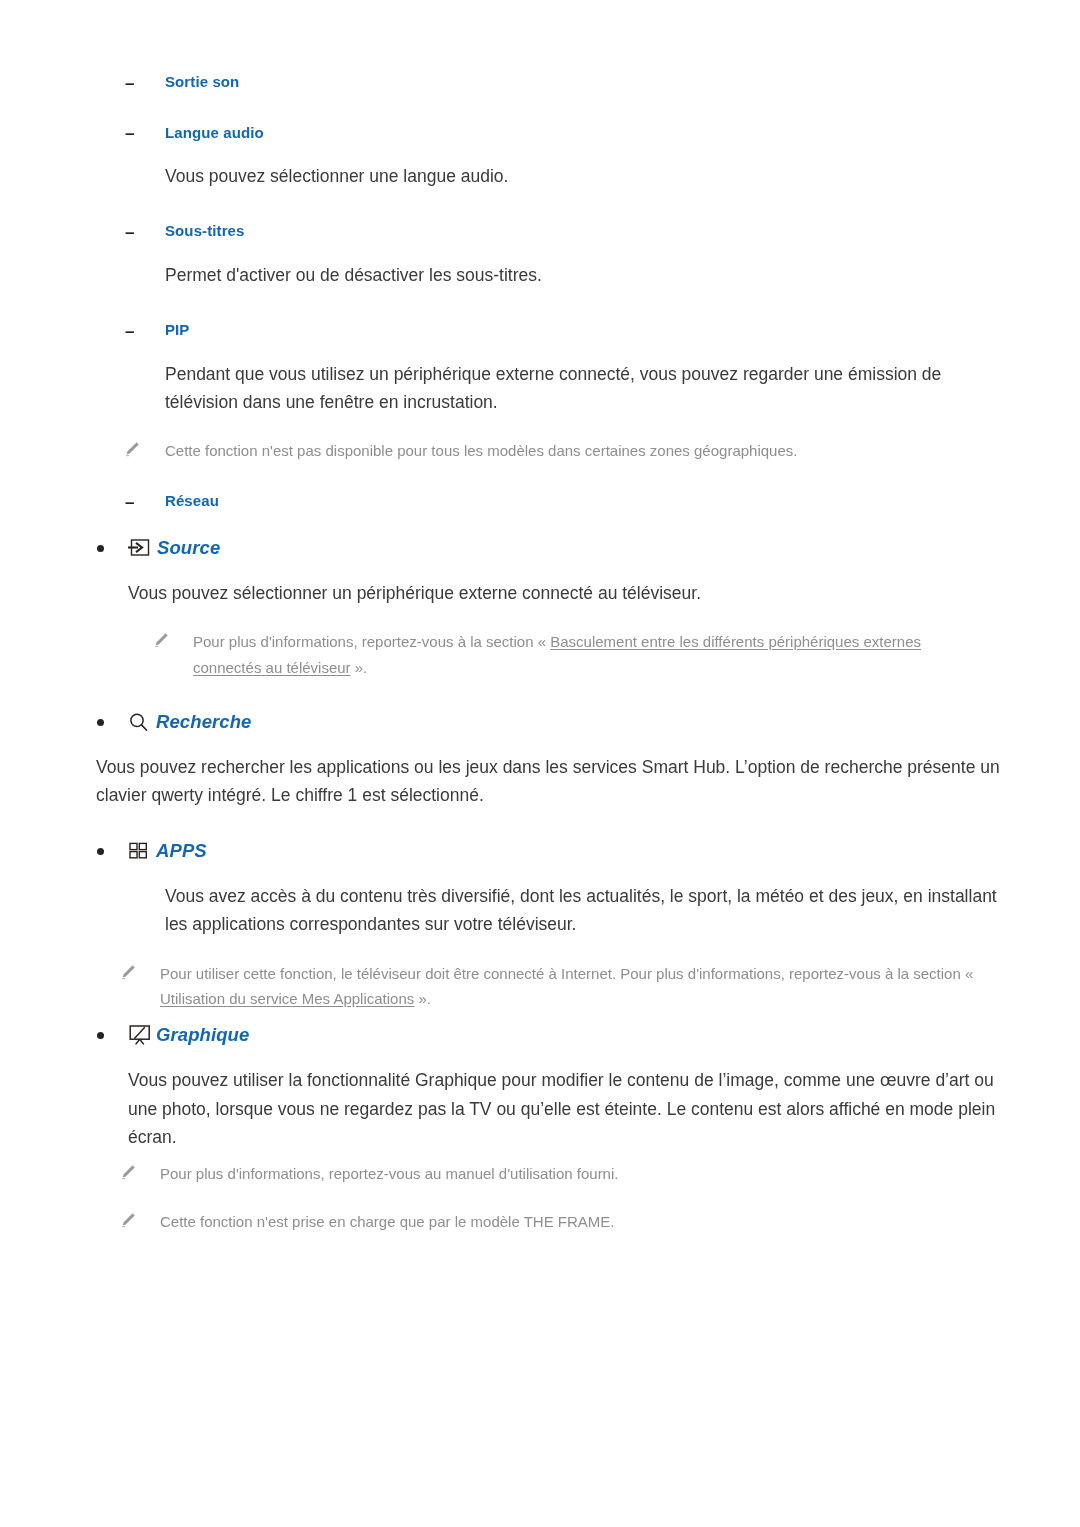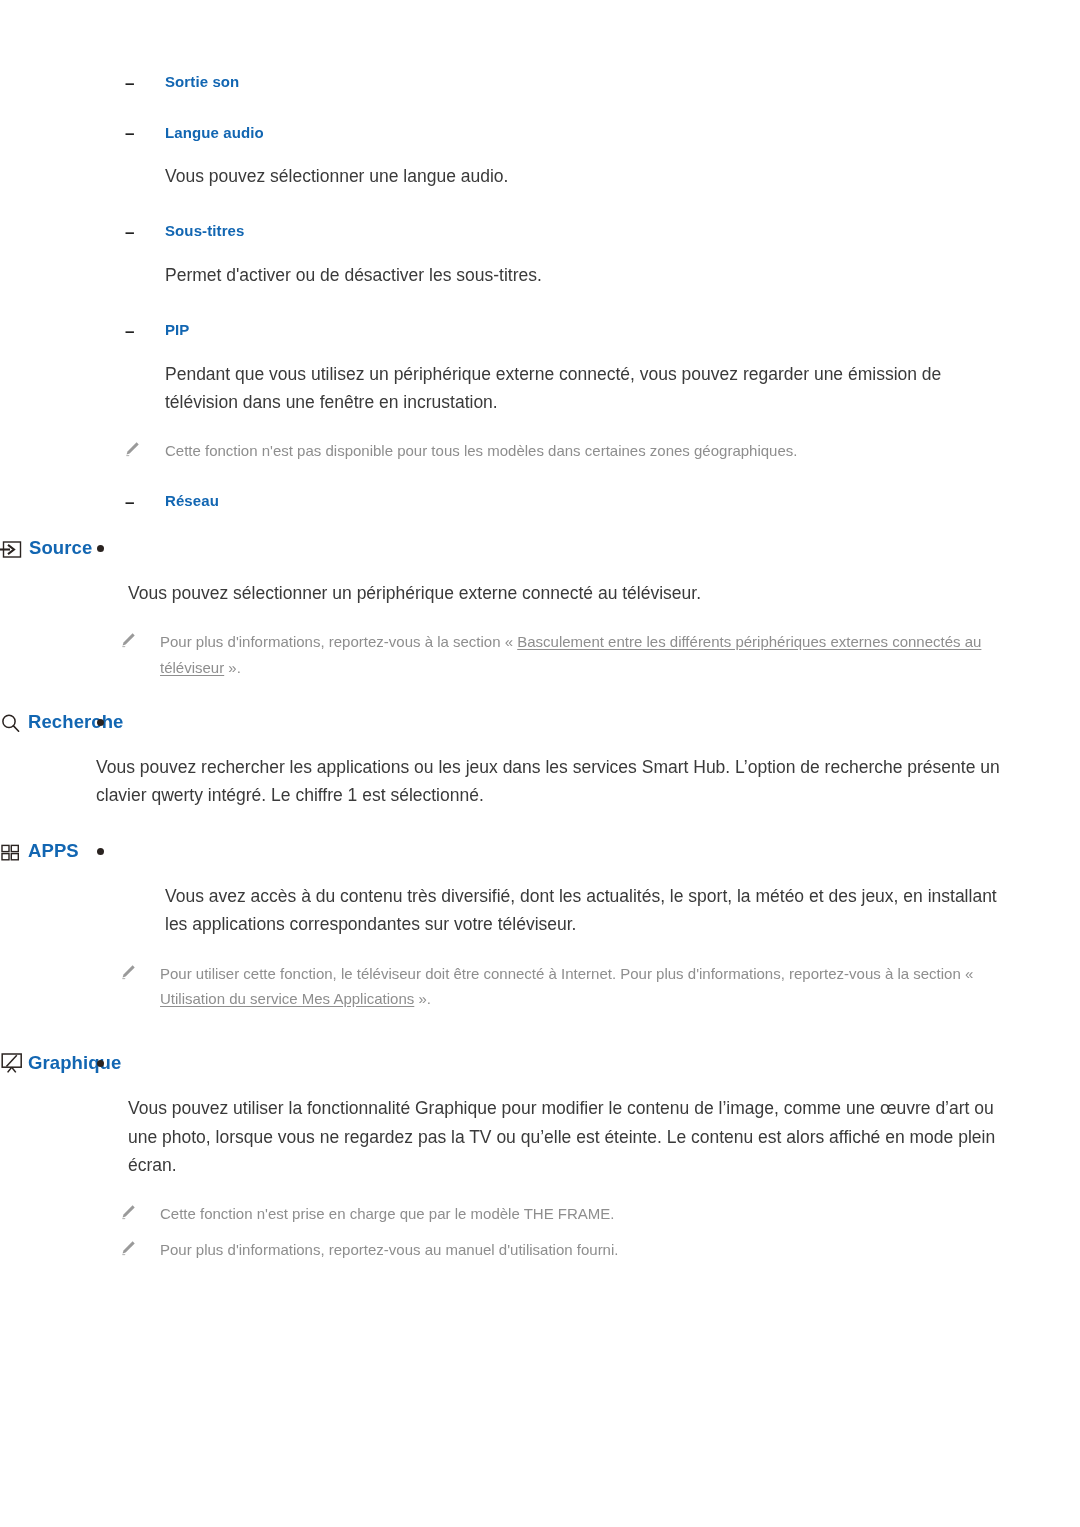--- a/index.html
+++ b/index.html
@@ -52,23 +52,25 @@
     padding-left: 165px;
     padding-right: 80px;
     font-size: 17.5px;
     line-height: 1.62;
     color: #3a3a3a;
   }
 
   
   .bullet-item {
     position: relative;
+    padding-left: 128px;
     margin-top: 34px;
     display: flex;
-    align-items: flex-end;
+    align-items: center;
+    font-style: italic;
   }
   .bullet-item .dot {
     position: absolute;
     left: 97px;
     top: 50%;
     width: 7px;
     height: 7px;
     margin-top: -3px;
     background: #2a2320;
     border-radius: 50%;
@@ -160,21 +162,21 @@
       <svg width="22" height="19" viewBox="0 0 22 19">
         <rect x="3.5" y="2" width="17" height="15" fill="none" stroke="#2a2320" stroke-width="1.4"></rect>
         <path d="M0 9.5 L10 9.5" stroke="#2a2320" stroke-width="2.1"></path>
         <path d="M8 4.8 L14 9.5 L8 14.2" fill="none" stroke="#2a2320" stroke-width="2.1" stroke-linejoin="miter"></path>
       </svg>
     </span>
     <span class="bullet-title">Source</span>
   </div>
   <p class="body-text" style="padding-left:128px;">Vous pouvez sélectionner un périphérique externe connecté au téléviseur.</p>
 
-  <div class="note" style="padding-left:160px;padding-right:95px;">
+  <div class="note" style="padding-left:160px;padding-right:95px;margin-left:33px;">
     <span class="pencil" style="left:118px;">
       <svg width="20" height="20" viewBox="0 0 20 20">
         <g>
           <path d="M14.6 3.3 L16.7 5.4 L7.6 14.5 L4.6 15.4 L5.5 12.4 Z" fill="#9a9a9a"></path>
           <path d="M4.3 16.6 L7.2 16.6" stroke="#b5b5b5" stroke-width="1.1" fill="none"></path>
         </g>
       </svg>
     </span><span>Pour plus d'informations, reportez-vous à la section « </span><span class="lnk">Basculement entre les différents périphériques externes connectés au téléviseur</span><span> ».</span>
   </div>
 
@@ -210,51 +212,51 @@
     <span class="pencil" style="left:118px;">
       <svg width="20" height="20" viewBox="0 0 20 20">
         <g>
           <path d="M14.6 3.3 L16.7 5.4 L7.6 14.5 L4.6 15.4 L5.5 12.4 Z" fill="#9a9a9a"></path>
           <path d="M4.3 16.6 L7.2 16.6" stroke="#b5b5b5" stroke-width="1.1" fill="none"></path>
         </g>
       </svg>
     </span><span>Pour utiliser cette fonction, le téléviseur doit être connecté à Internet. Pour plus d'informations, reportez-vous à la section « </span><span class="lnk">Utilisation du service Mes Applications</span><span> ».</span>
   </div>
 
-  <div class="bullet-item" style="margin-top:40px;">
+  <div class="bullet-item" style="margin-top:12px;">
     <span class="dot"></span>
     <span class="icon-slot" style="margin-right:4px;">
       <svg width="24" height="22" viewBox="0 0 24 22">
         <rect x="2.2" y="2" width="19" height="13.2" fill="none" stroke="#2a2320" stroke-width="1.5"></rect>
         <path d="M6.4 14.4 L16.8 3.2" stroke="#2a2320" stroke-width="1.5"></path>
         <path d="M11.7 15.2 L7.6 20.4" stroke="#2a2320" stroke-width="1.5"></path>
         <path d="M11.7 15.2 L15.8 20.4" stroke="#2a2320" stroke-width="1.5"></path>
       </svg>
     </span>
     <span class="bullet-title">Graphique</span>
   </div>
   <p class="body-text" style="padding-left:128px;padding-right:68px;">Vous pouvez utiliser la fonctionnalité Graphique pour modifier le contenu de l’image, comme une œuvre d’art ou une photo, lorsque vous ne regardez pas la TV ou qu’elle est éteinte. Le contenu est alors affiché en mode plein écran.</p>
 
+  <div class="note" style="padding-left:160px;margin-top:10px;">
+    <span class="pencil" style="left:118px;">
+      <svg width="20" height="20" viewBox="0 0 20 20">
+        <g>
+          <path d="M14.6 3.3 L16.7 5.4 L7.6 14.5 L4.6 15.4 L5.5 12.4 Z" fill="#9a9a9a"></path>
+          <path d="M4.3 16.6 L7.2 16.6" stroke="#b5b5b5" stroke-width="1.1" fill="none"></path>
+        </g>
+      </svg>
+    </span>
+    <span>Pour plus d'informations, reportez-vous au manuel d'utilisation fourni.</span>
+  </div>
+
   <div class="note" style="padding-left:160px;">
     <span class="pencil" style="left:118px;">
       <svg width="20" height="20" viewBox="0 0 20 20">
         <g>
           <path d="M14.6 3.3 L16.7 5.4 L7.6 14.5 L4.6 15.4 L5.5 12.4 Z" fill="#9a9a9a"></path>
           <path d="M4.3 16.6 L7.2 16.6" stroke="#b5b5b5" stroke-width="1.1" fill="none"></path>
         </g>
       </svg>
     </span>
     <span>Cette fonction n'est prise en charge que par le modèle THE FRAME.</span>
   </div>
 
-  <div class="note" style="padding-left:160px;margin-top:10px;">
-    <span class="pencil" style="left:118px;">
-      <svg width="20" height="20" viewBox="0 0 20 20">
-        <g>
-          <path d="M14.6 3.3 L16.7 5.4 L7.6 14.5 L4.6 15.4 L5.5 12.4 Z" fill="#9a9a9a"></path>
-          <path d="M4.3 16.6 L7.2 16.6" stroke="#b5b5b5" stroke-width="1.1" fill="none"></path>
-        </g>
-      </svg>
-    </span>
-    <span>Pour plus d'informations, reportez-vous au manuel d'utilisation fourni.</span>
-  </div>
-
 </div>
 
 </body></html>

